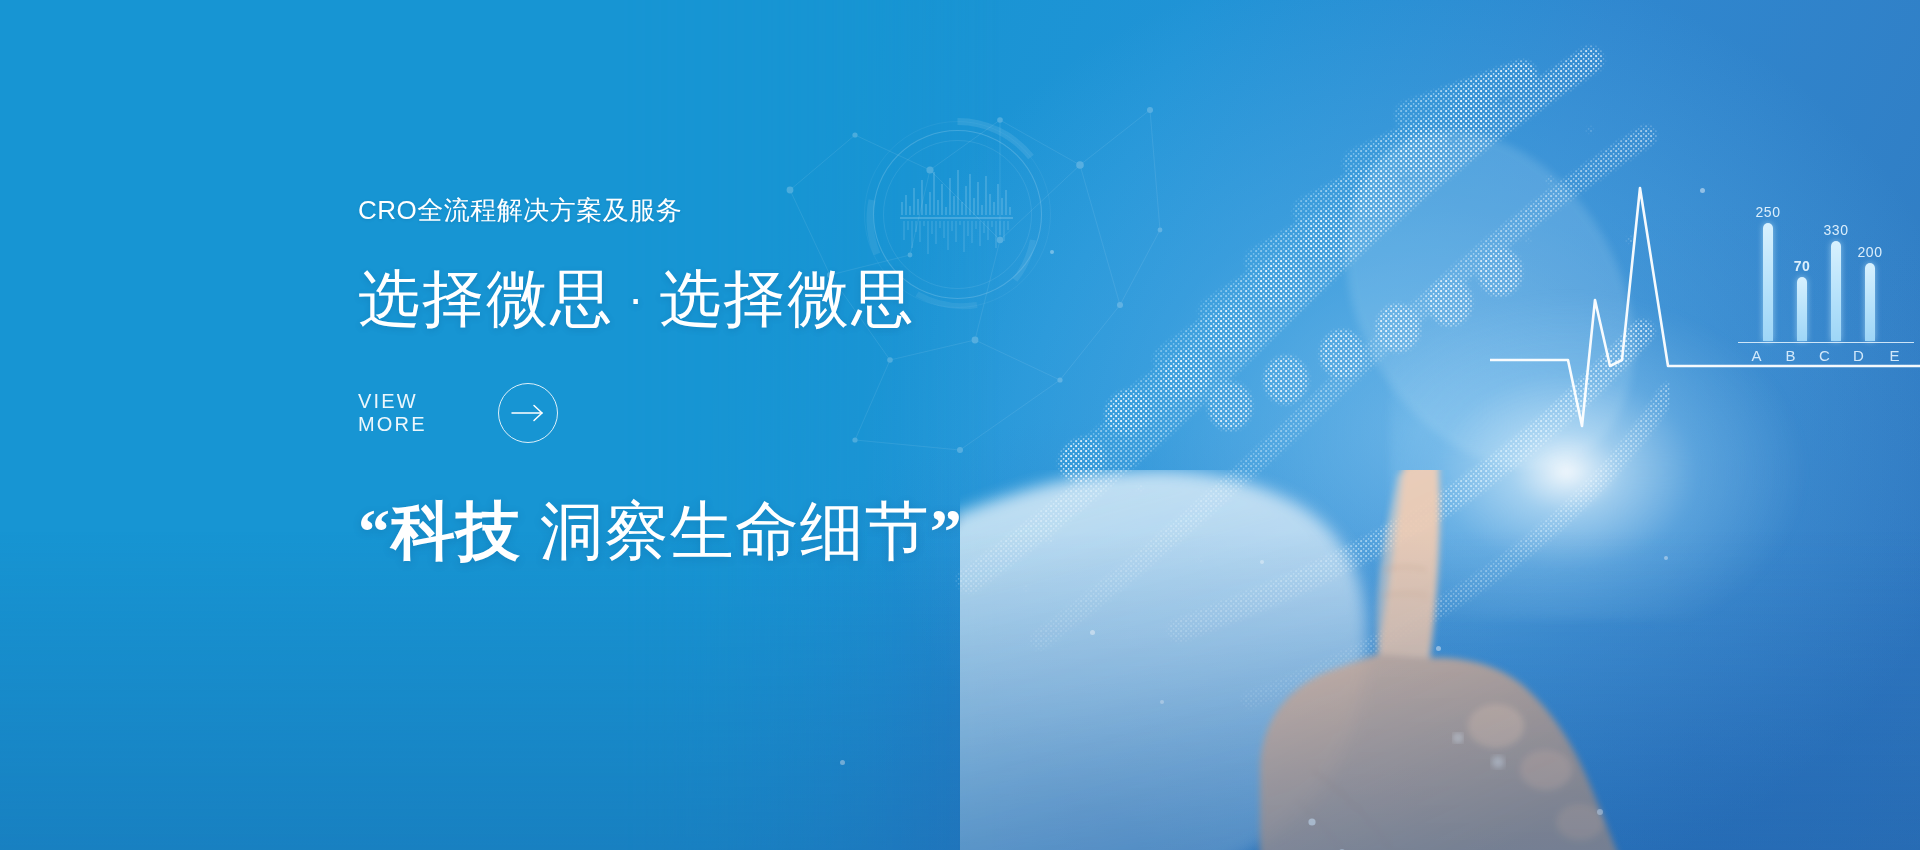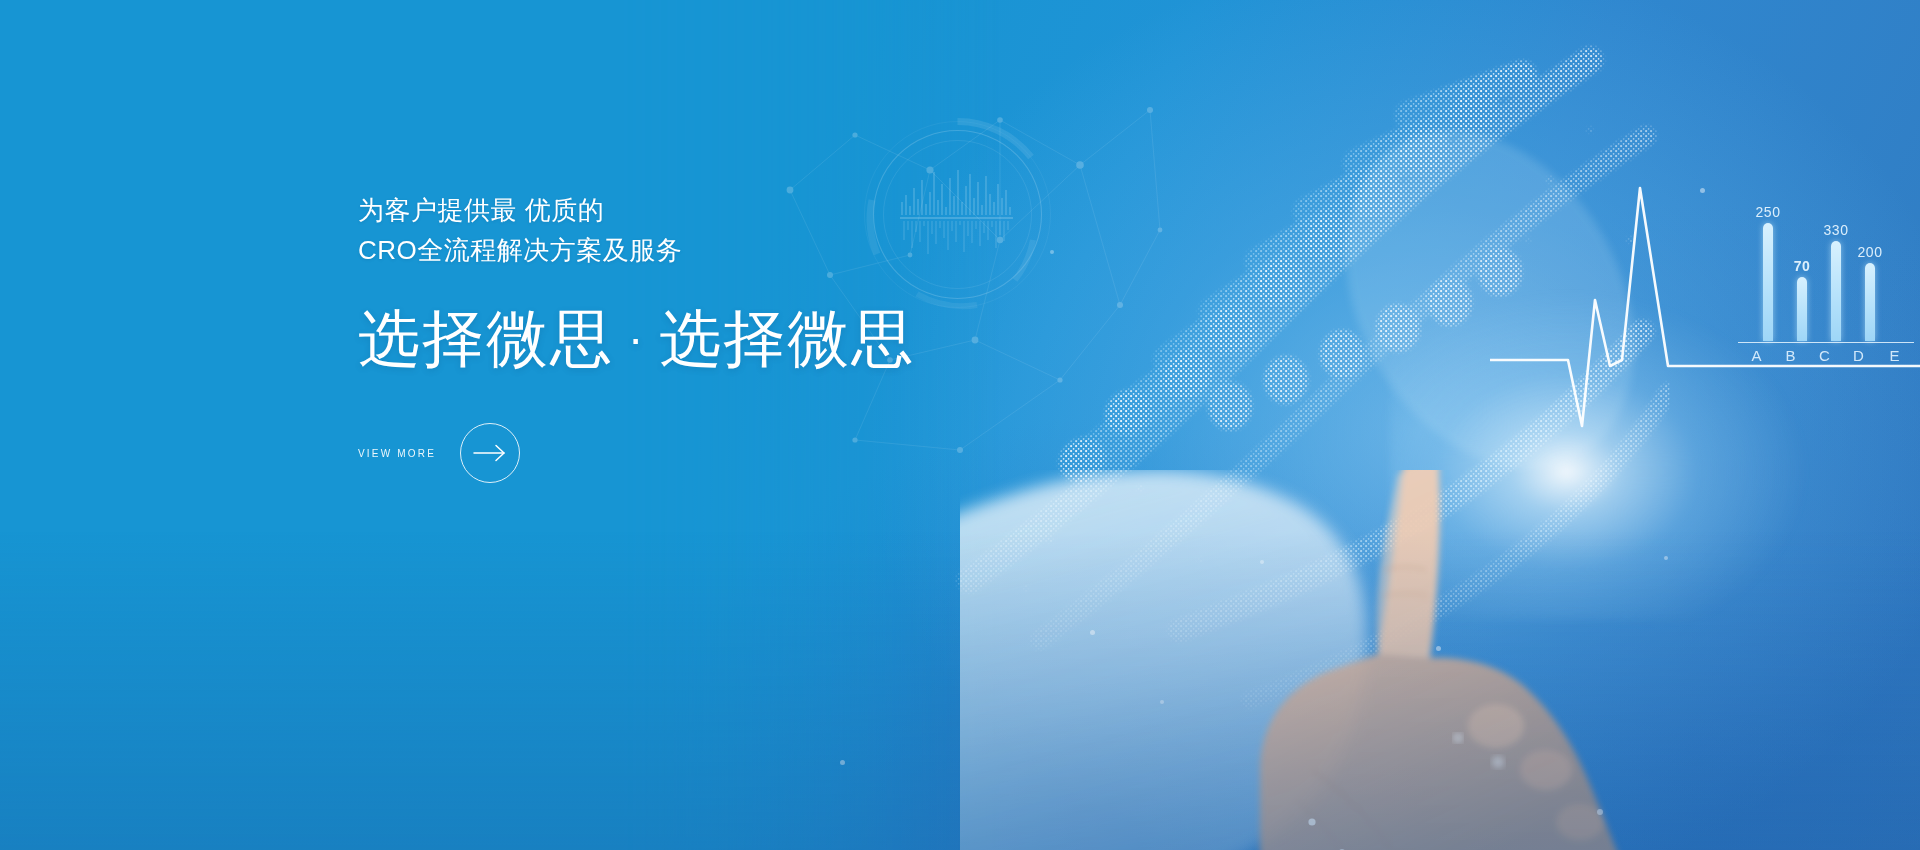--- a/index.html
+++ b/index.html
@@ -107,21 +107,21 @@
     text-shadow:0 2px 6px rgba(10,70,120,.20);
   }
   .headline .dot{ padding:0 14px; font-size:46px; vertical-align:6px; }
 
   .viewmore{
     margin-top:48px;
     display:flex; align-items:center; gap:24px;
     width:200px; cursor:pointer; user-select:none;
   }
   .viewmore .vm-label{
-    font-size:10px; letter-spacing:2.2px; color:rgba(255,255,255,.92);
+    font-size:20px; letter-spacing:2.2px; color:rgba(255,255,255,.92);
     font-weight:400;
   }
   .vm-circle{
     width:60px; height:60px; border-radius:50%;
     border:1.4px solid rgba(255,255,255,.85);
     display:flex; align-items:center; justify-content:center;
     flex:0 0 60px;
   }
   .vm-circle svg{ display:block; }
 
@@ -437,34 +437,36 @@
       <div class="cat" style="left:43px;">B</div>
       <div class="cat" style="left:77px;">C</div>
       <div class="cat" style="left:111px;">D</div>
       <div class="cat" style="left:147px;">E</div>
     </div>
   </div>
 
   <div class="copy">
 
     <div class="sub">
-      <span class="l1">为客户提供最 优质的</span>
       <span class="l2">CRO全流程解决方案及服务</span>
     </div>
 
     <div class="headline">
       <span>选择微思</span><span class="dot">·</span><span>选择微思</span>
     </div>
 
     <div class="viewmore">
       <span class="vm-label">VIEW MORE</span>
       <span class="vm-circle">
         <svg width="34" height="18" viewBox="0 0 34 18" fill="none">
           <path d="M1 9 H31" stroke="#ffffff" stroke-width="1.5" stroke-linecap="round"></path>
           <path d="M23 1.5 L31 9 L23 16.5" stroke="#ffffff" stroke-width="1.5" fill="none" stroke-linecap="round" stroke-linejoin="round"></path>
         </svg>
       </span>
     </div>
 
+    <div class="quote">
+      <span class="q-mark">“</span><span class="q-bold">科技</span><span class="q-light"> 洞察生命细节</span><span class="q-mark">”</span>
+    </div>
 
   </div>
 
 </div>
 
 </body></html>

